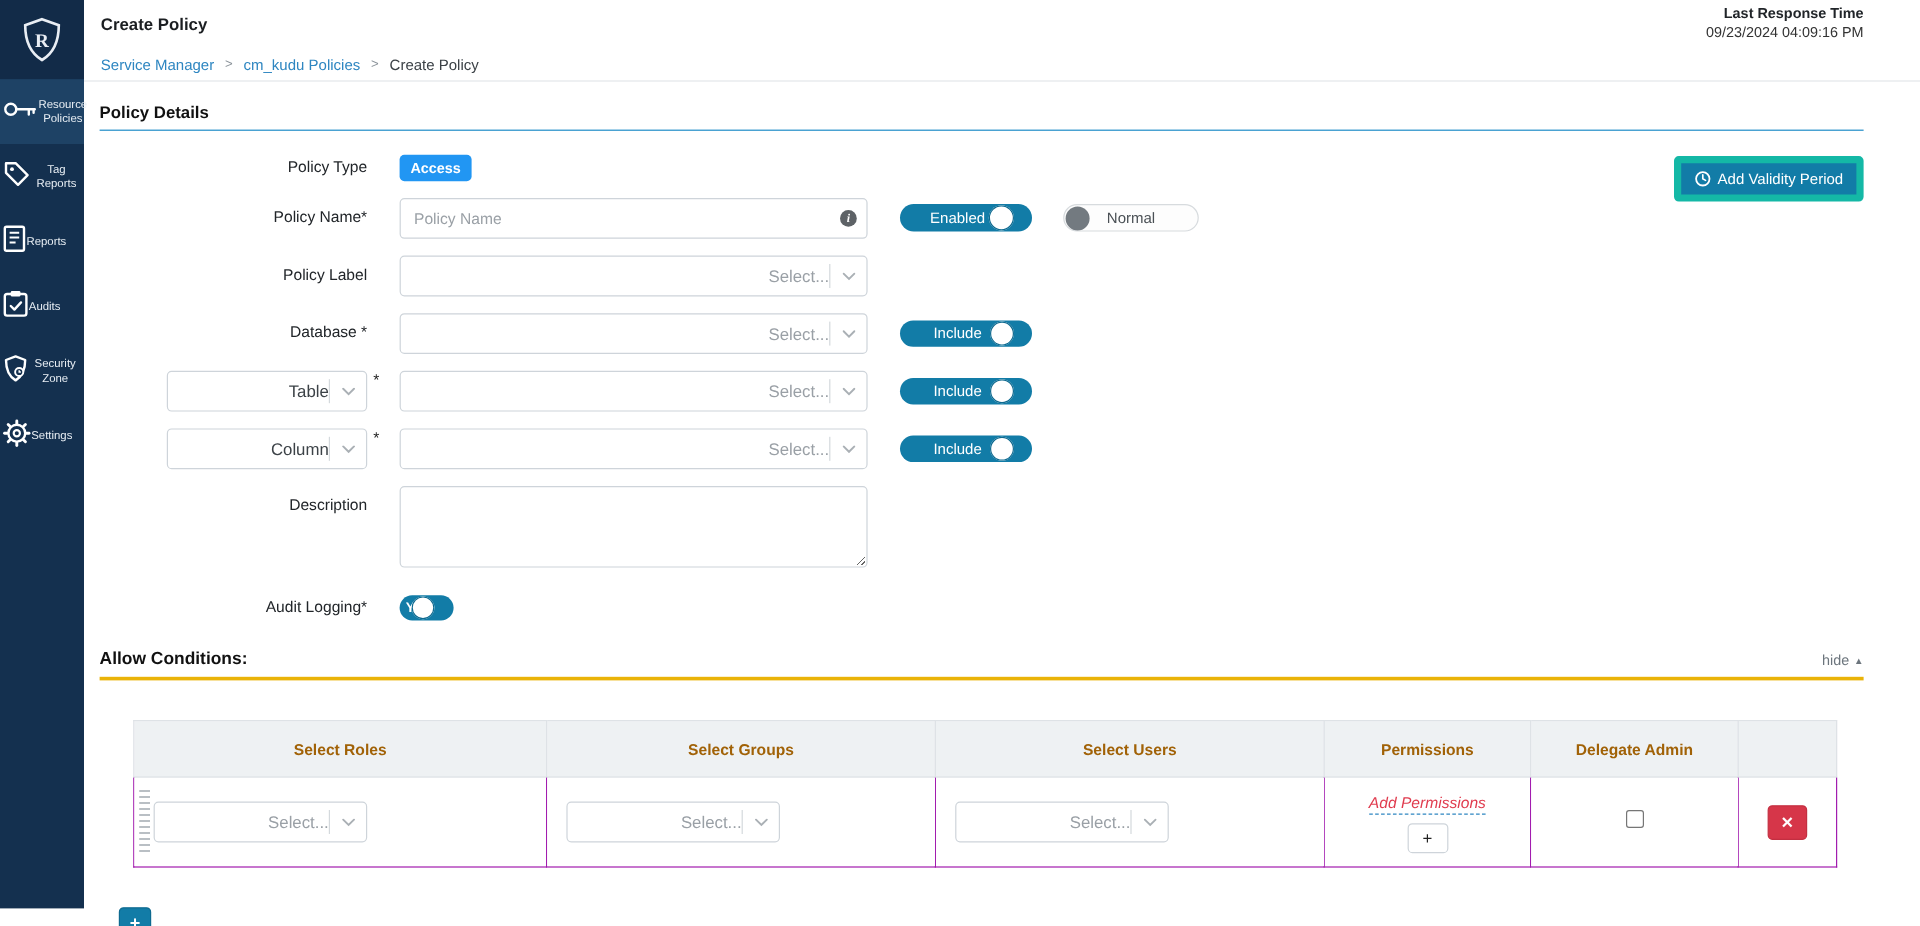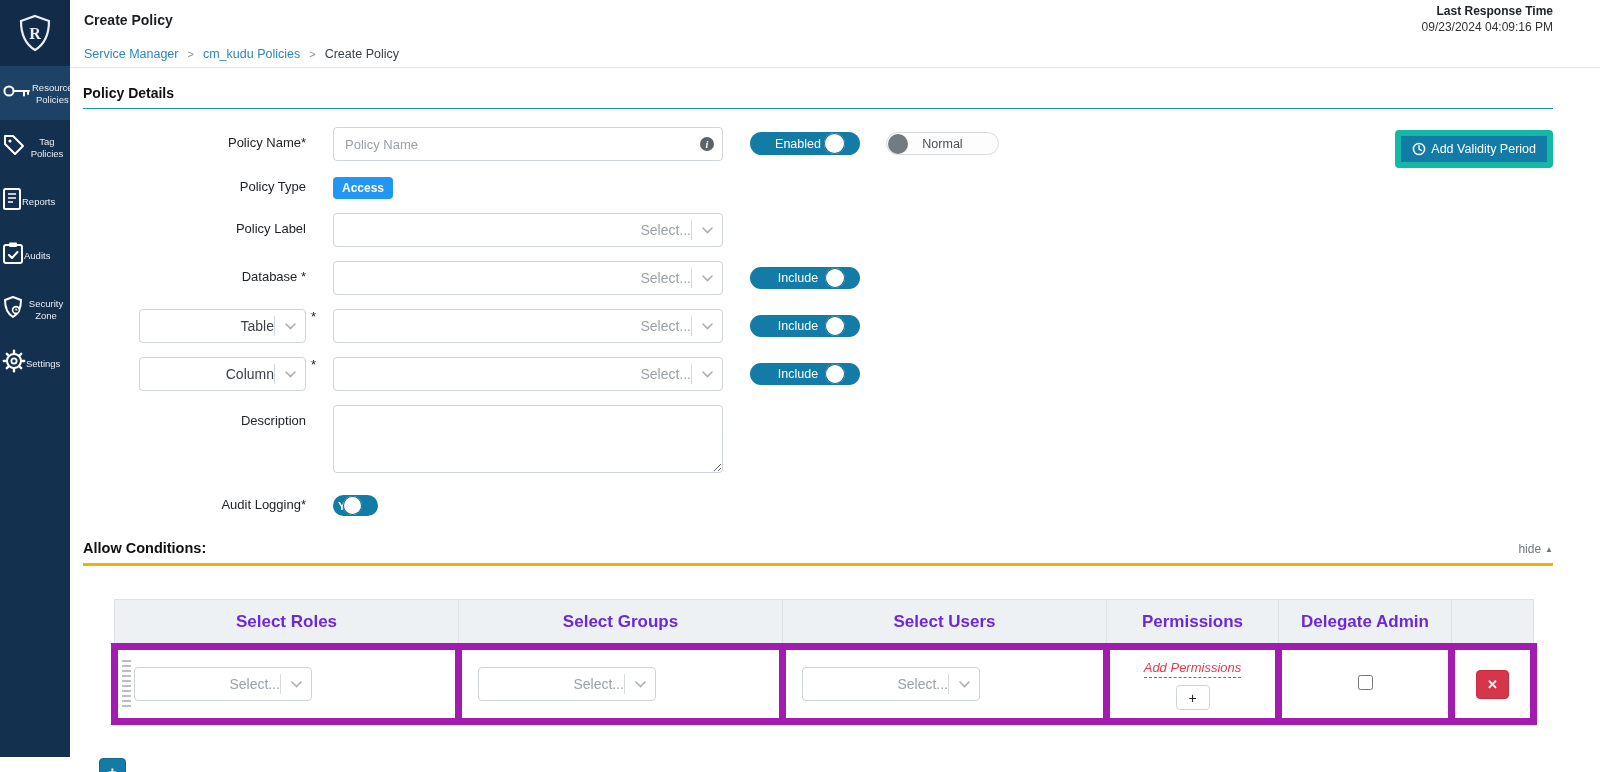--- a/index.html
+++ b/index.html
@@ -72,22 +72,22 @@
 
   textarea.desc { width:390px; height:68px; border:1px solid #ced4da; border-radius:4px; resize:both; font-family:"Liberation Sans",sans-serif; font-size:13px; padding:6px 8px; color:#333; }
 
   
   .allow-head { display:flex; justify-content:space-between; align-items:flex-end; margin-top:24px; padding-bottom:7px; border-bottom:3px solid #eab308; }
   .allow-title { font-size:14.5px; font-weight:bold; color:#111; }
   .hide-link { font-size:12px; color:#6c757d; cursor:pointer; display:flex; align-items:center; gap:4px; }
   .hide-link .arrow { font-size:8px; color:#6c757d; }
 
   table.cond { border-collapse:collapse; margin:33px 0 0 28px; table-layout:fixed; }
-  table.cond th { background:#eef1f3; border:1px solid #dee2e6; font-size:17px; font-weight:bold; color:#6d28d9; height:47px; text-align:center; }
-  table.cond td { border:7px solid #a21caf; height:75px; vertical-align:middle; background:#fff; position:relative; }
+  table.cond th { background:#eef1f3; border:1px solid #dee2e6; font-size:13px; font-weight:bold; color:#a16207; height:47px; text-align:center; }
+  table.cond td { border:1px solid #a21caf; height:75px; vertical-align:middle; background:#fff; position:relative; }
   .cell-pad { padding:0 16px; }
   .drag-strip { position:absolute; left:4px; top:10px; bottom:10px; width:9px;
     background:repeating-linear-gradient(to bottom, #b9bfc4 0px, #b9bfc4 2px, transparent 2px, transparent 5px);
     background-size:9px 100%; cursor:grab; }
   .roles-cell .sel, .groups-cell .sel, .users-cell .sel { width:178px; }
   .roles-cell .sel { margin-left:16px; }
   .perm-cell { text-align:center; }
   .add-perm { display:inline-block; color:#e03b4e; font-style:italic; font-size:13px; border-bottom:1px dashed #2e86c1; padding-bottom:2px; cursor:pointer; }
   .perm-plus { margin-top:7px; }
   .btn-plus-sm { width:34px; height:25px; border:1px solid #ced4da; background:#fff; border-radius:4px; font-size:14px; color:#222; cursor:pointer; }
@@ -123,21 +123,21 @@
       <span class="nlabel">Resource Policies</span>
     </div>
 
     <div class="nav-item">
       <span class="nicon">
         <svg class="ic" width="24" height="24" viewBox="0 0 24 24">
             <path d="M3 3 H11 L21 13 L13 21 L3 11 Z" fill="none" stroke="#fff" stroke-width="2" stroke-linejoin="round"></path>
             <circle cx="8" cy="8" r="1.6" fill="#fff"></circle>
           </svg>
       </span>
-      <span class="nlabel">Tag Policies</span>
+      <span class="nlabel">Tag Reports</span>
     </div>
 
     <div class="nav-item">
       <span class="nicon">
         <svg class="ic" width="20" height="24" viewBox="0 0 20 24">
             <rect x="2" y="2" width="16" height="20" rx="1.5" fill="none" stroke="#fff" stroke-width="2"></rect>
             <path d="M6 7 H14 M6 11 H14 M6 15 H11" stroke="#fff" stroke-width="1.7"></path>
           </svg>
       </span>
       <span class="nlabel">Reports</span>
@@ -212,39 +212,39 @@
 
         <button class="btn-validity">
           <svg class="ic" width="14" height="14" viewBox="0 0 14 14">
               <circle cx="7" cy="7" r="5.6" fill="none" stroke="#fff" stroke-width="1.5"></circle>
               <path d="M7 3.8 V7 L9.3 8.3" stroke="#fff" stroke-width="1.4" fill="none" stroke-linecap="round"></path>
             </svg>
           <span>Add Validity Period</span>
         </button>
 
         <div class="frow">
+          <div class="flabel" style="padding-top:4px;">Policy Type</div>
+          <div class="fctrl">
+            <span class="badge-access">Access</span>
+          </div>
+        </div>
+
+        <div class="frow">
           <div class="flabel">Policy Name*</div>
           <div class="fctrl tinput">
             <input type="text" placeholder="Policy Name" style="">
             <span class="info-dot">i</span>
           </div>
           <div class="tgl on enabled">
             <span>Enabled</span>
             <span class="knob"></span>
           </div>
           <div class="tgl normal">
             <span class="knob"></span>
             <span>Normal</span>
-          </div>
-        </div>
-
-        <div class="frow">
-          <div class="flabel" style="padding-top:4px;">Policy Type</div>
-          <div class="fctrl">
-            <span class="badge-access">Access</span>
           </div>
         </div>
 
         <div class="frow">
           <div class="flabel">Policy Label</div>
           <div class="fctrl sel">
             <span class="ph">Select...</span>
             <span class="divider"></span>
             <span class="chev">
                 <svg class="ic" width="11" height="7" viewBox="0 0 11 7">

